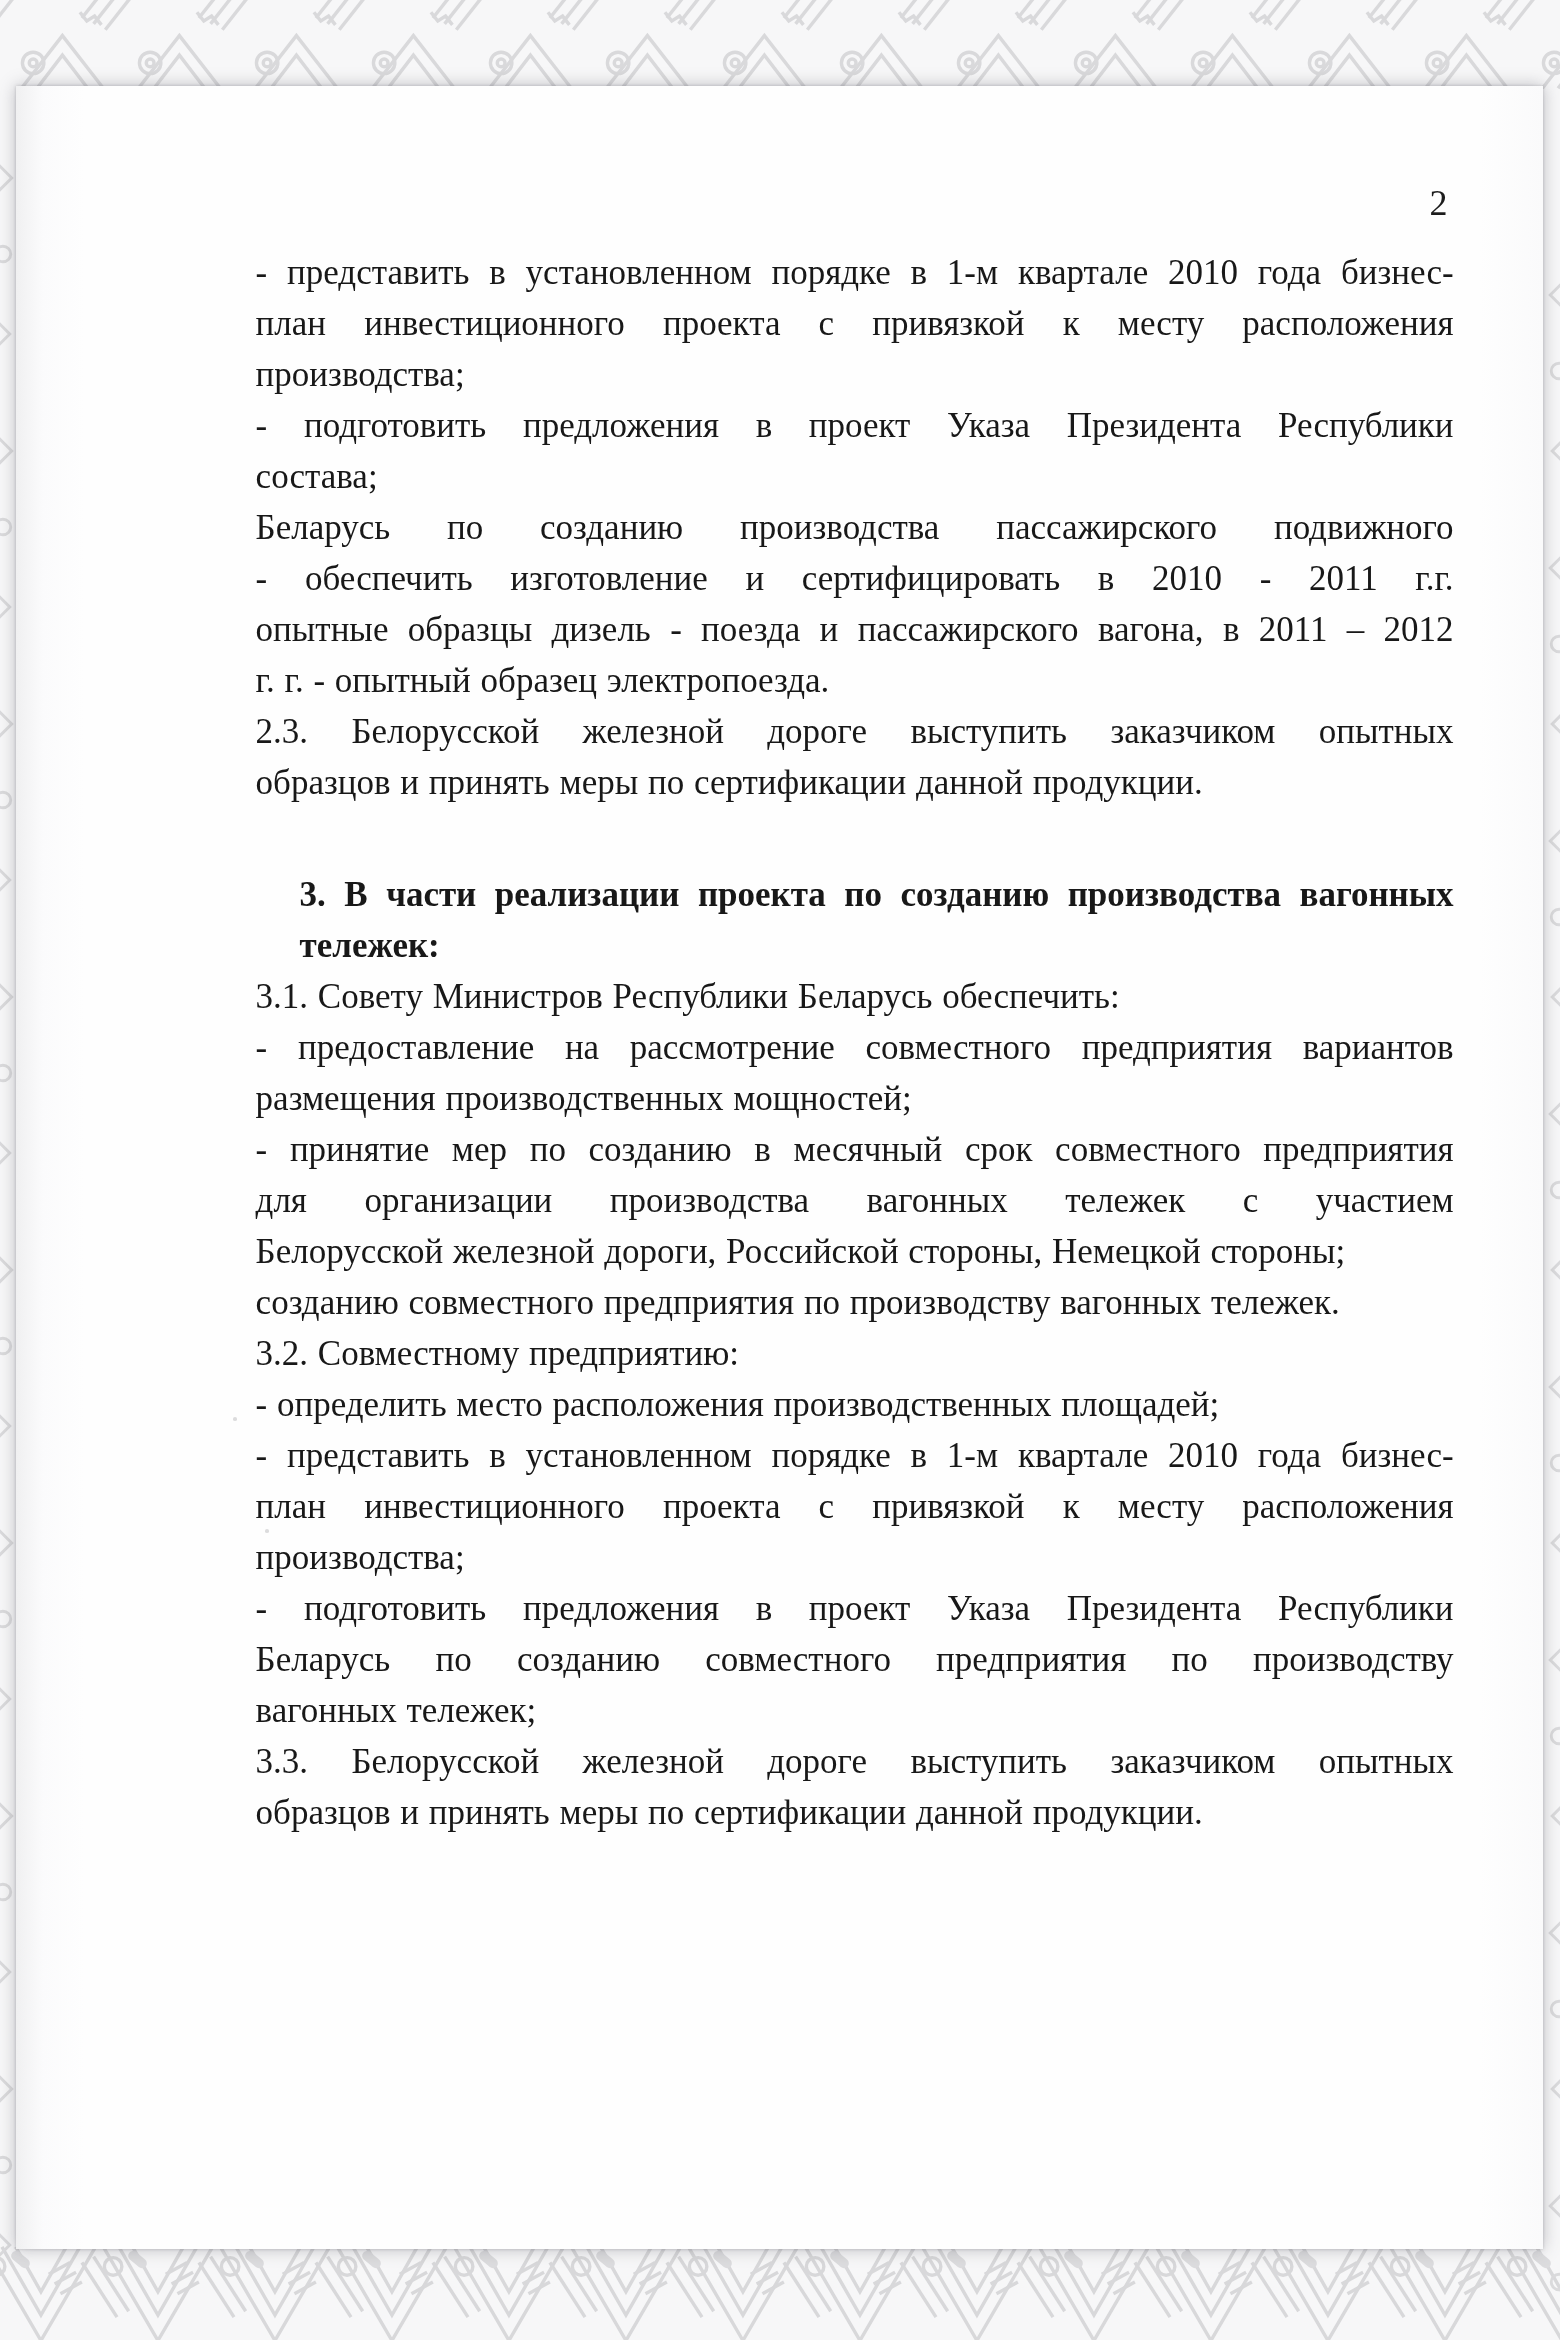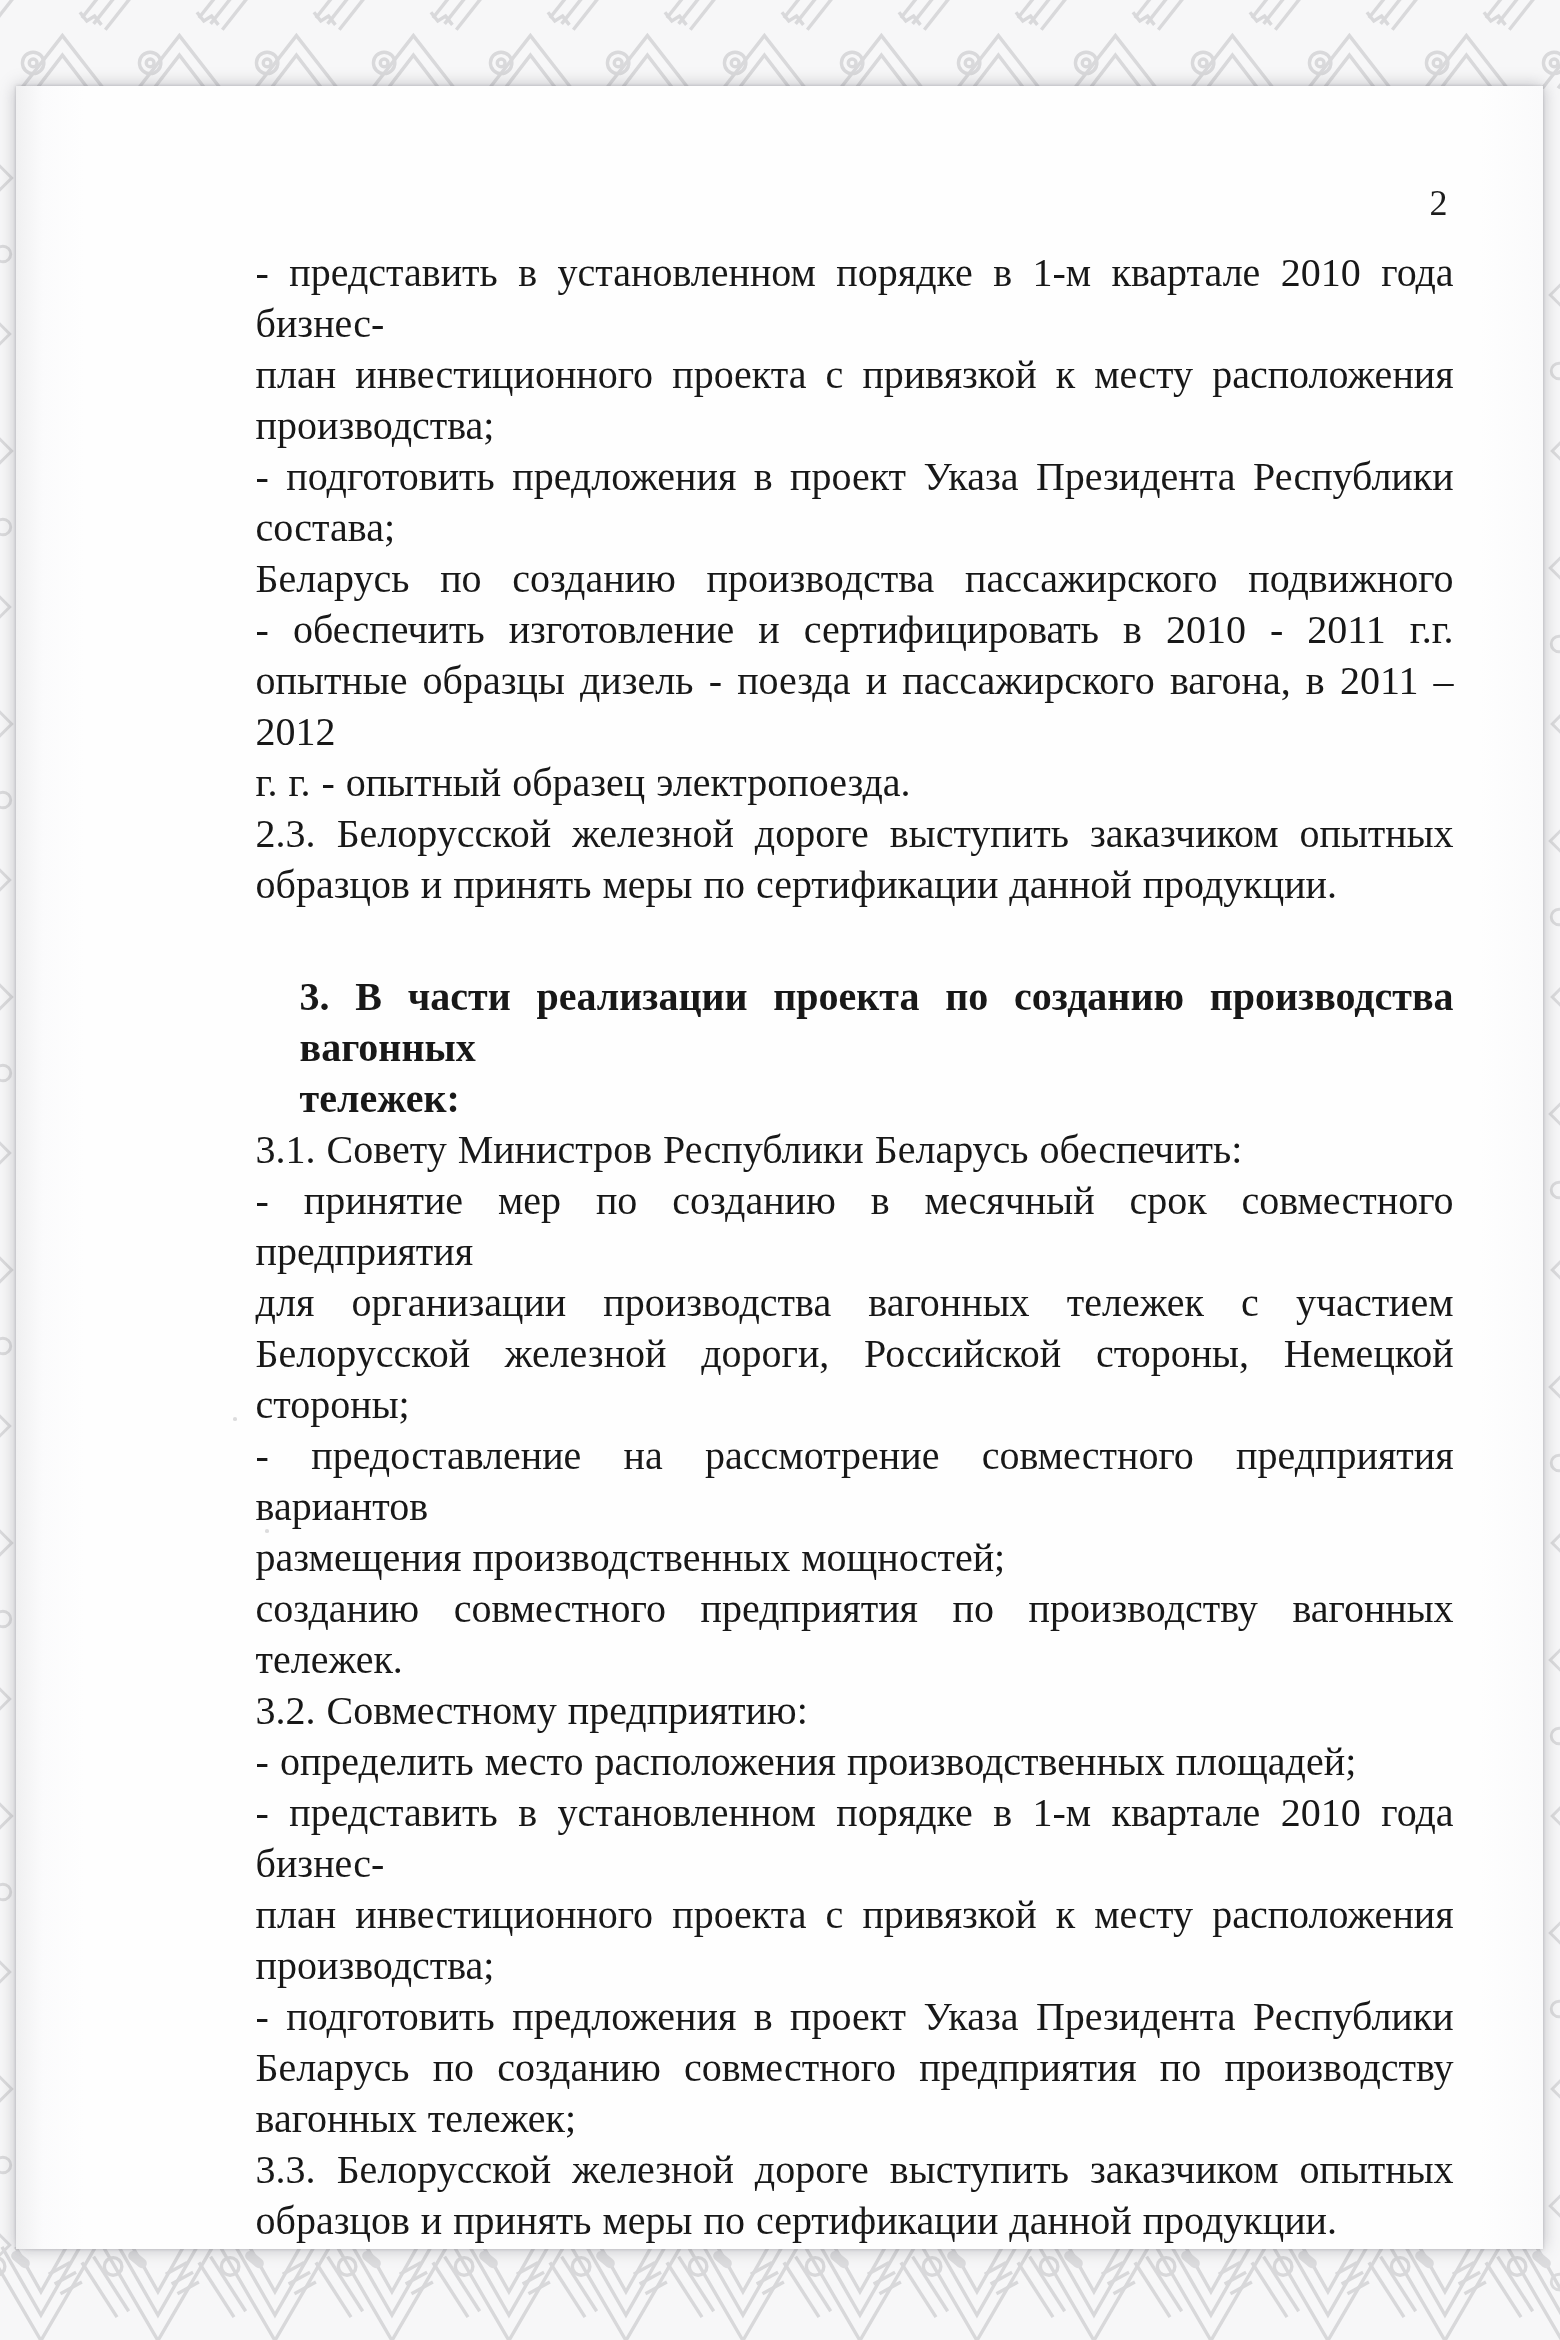--- a/index.html
+++ b/index.html
@@ -13,21 +13,21 @@
     position:absolute;left:15.6px;top:86px;width:1527px;height:2163px;
     background:linear-gradient(90deg,#f0f0f1 0px,#fbfbfc 27px,#fefefe 68px,#fefefe 1463px,#fafafb 1527px);
     box-shadow:0 0 15.6px rgba(90,90,100,.38),0 0 2.9px rgba(80,80,90,.28);
   }
   .page-number{
     position:absolute;left:1414px;top:96px;width:59px;
     font-size:36px;color:#1c1c1c;
   }
   .body-text{
     position:absolute;left:240px;top:161px;width:1198px;
-    font-size:40px;line-height:51px;color:#181818;
+    font-size:35px;line-height:51px;color:#181818;
     word-spacing:1px;
   }
   .para{margin:0;padding:0;}
   .para.bold{font-weight:700;}
   .para.gap{margin-top:61px;margin-left:44px;}
   .line{display:block;text-align:justify;text-align-last:justify;}
   .line.end{text-align-last:left;}
   .speck{position:absolute;width:4.9px;height:3.9px;border-radius:50%;background:#8f8f92;opacity:.3;}
 </style>
 </head>
@@ -143,31 +143,31 @@
       <p class="para bold gap">
         <span class="line">3. В части реализации проекта по созданию производства вагонных</span>
         <span class="line end">тележек:</span>
       </p>
 
       <p class="para">
         <span class="line end">3.1. Совету Министров Республики Беларусь обеспечить:</span>
       </p>
 
       <p class="para">
+        <span class="line">- предоставление на рассмотрение совместного предприятия вариантов</span>
+        <span class="line end">размещения производственных мощностей;</span>
+      </p>
+
+      <p class="para">
         <span class="line">- принятие мер по созданию в месячный срок совместного предприятия</span>
         <span class="line">для организации производства вагонных тележек с участием</span>
         <span class="line end">Белорусской железной дороги, Российской стороны, Немецкой стороны;</span>
       </p>
 
       <p class="para">
-        <span class="line">- предоставление на рассмотрение совместного предприятия вариантов</span>
-        <span class="line end">размещения производственных мощностей;</span>
-      </p>
-
-      <p class="para">
         <span class="line end">созданию совместного предприятия по производству вагонных тележек.</span>
       </p>
 
       <p class="para">
         <span class="line end">3.2. Совместному предприятию:</span>
       </p>
 
       <p class="para">
         <span class="line end">- определить место расположения производственных площадей;</span>
       </p>

